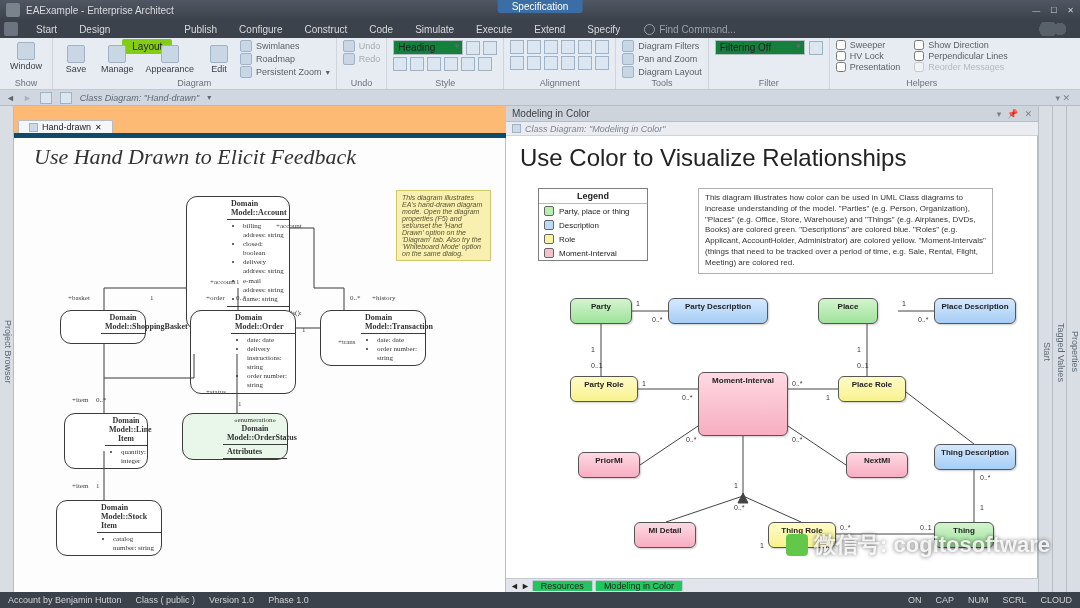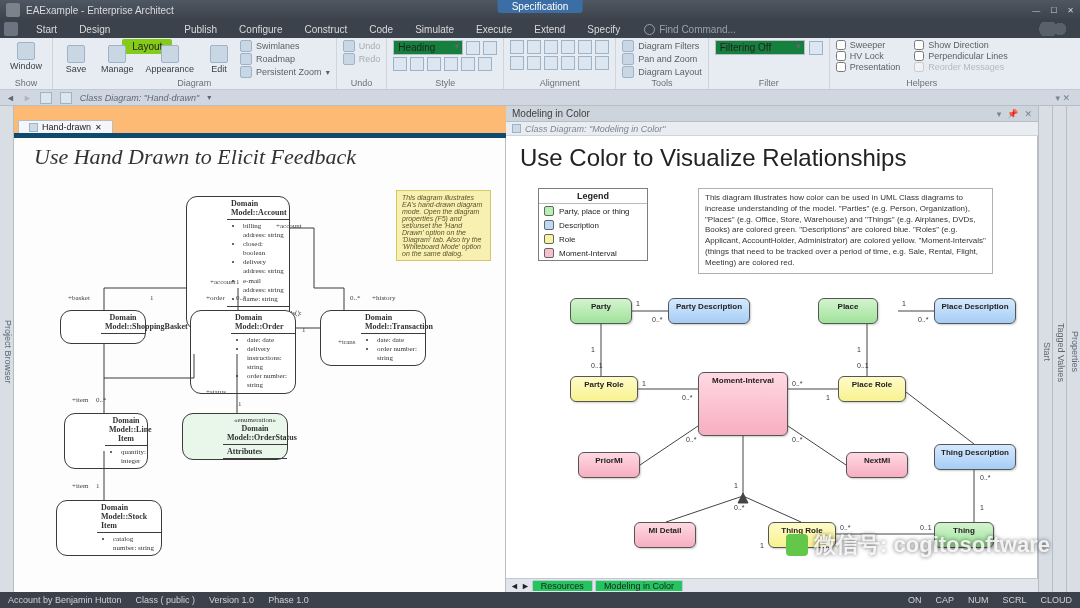--- a/index.html
+++ b/index.html
@@ -436,21 +436,21 @@
           </div>
         <div class="legend-row">
             <span class="legend-sw" style="background:#f7c0cf;"></span>
             <span>Moment-Interval</span>
           </div>
       </div>
 
       <div class="desc-note">This diagram illustrates how color can be used in UML Class diagrams to increase understanding of the model. "Parties" (e.g. Person, Organization), "Places" (e.g. Office, Store, Warehouse) and "Things" (e.g. Airplanes, DVDs, Books) are colored green. "Descriptions" are colored blue. "Roles" (e.g. Applicant, AccountHolder, Administrator) are colored yellow. "Moment-Intervals" (things that need to be tracked over a period of time, e.g. Sale, Rental, Flight, Meeting) are colored red.</div>
 
       <div class="uml c-green" style="left:64px;top:162px;width:62px;">Party</div>
-      <div class="uml c-blue" style="left:162px;top:162px;width:82px;">Party Description</div>
+      <div class="uml c-blue" style="left:162px;top:162px;width:100px;">Party Description</div>
       <div class="uml c-green" style="left:312px;top:162px;width:60px;">Place</div>
       <div class="uml c-blue" style="left:428px;top:162px;width:82px;">Place Description</div>
 
       <div class="uml c-yellow" style="left:64px;top:240px;width:68px;">Party Role</div>
       <div class="uml c-pink" style="left:192px;top:236px;width:90px;height:64px;">Moment-Interval</div>
       <div class="uml c-yellow" style="left:332px;top:240px;width:68px;">Place Role</div>
 
       <div class="uml c-pink" style="left:72px;top:316px;width:62px;">PriorMI</div>
       <div class="uml c-pink" style="left:340px;top:316px;width:62px;">NextMI</div>
       <div class="uml c-blue" style="left:428px;top:308px;width:82px;">Thing Description</div>

